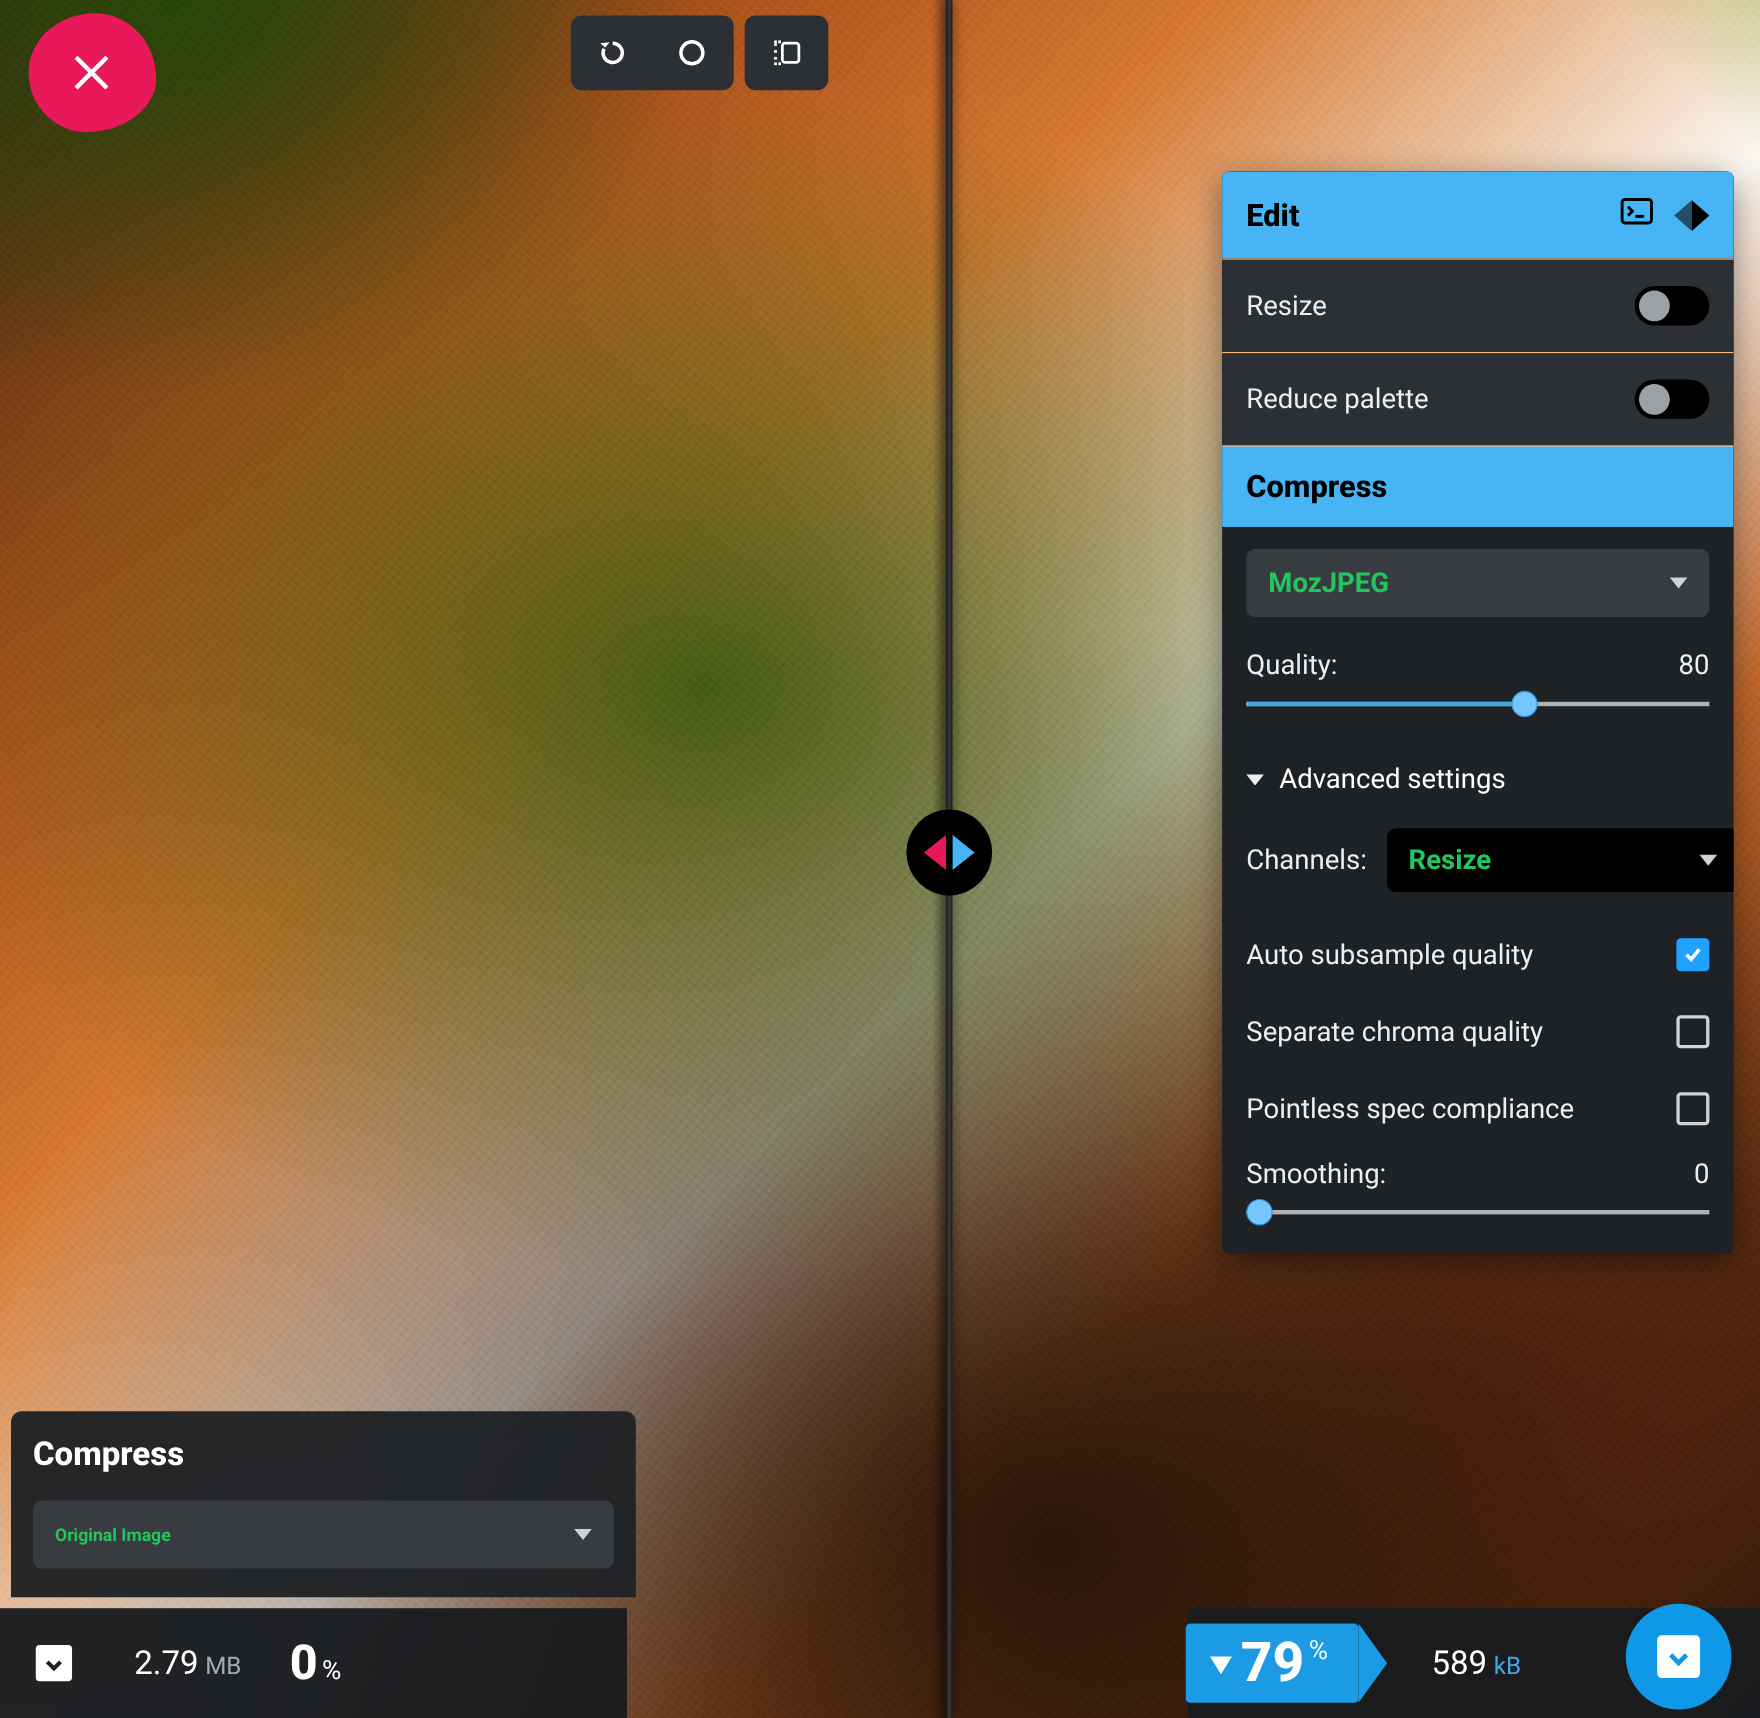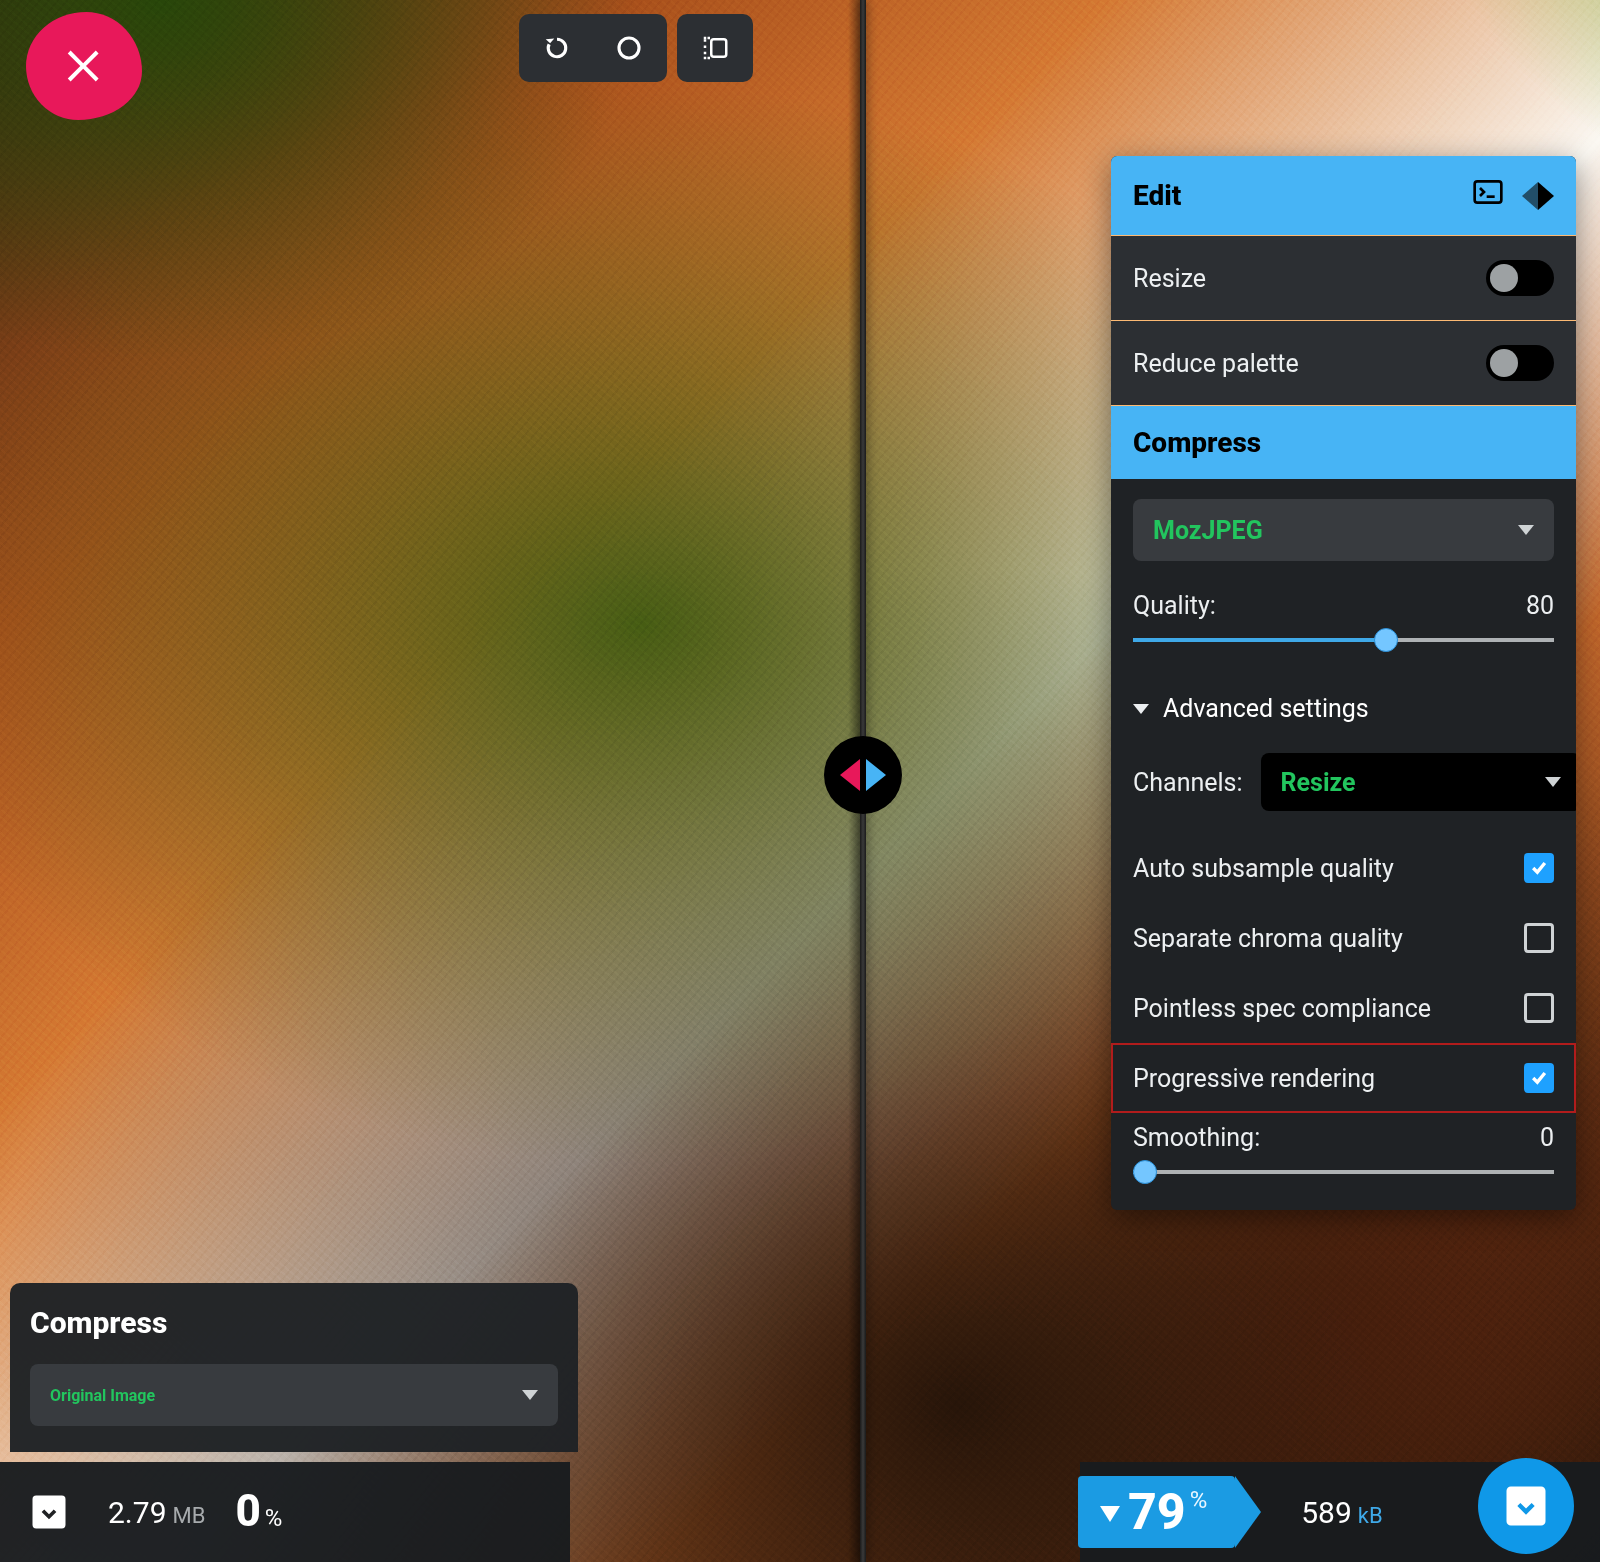--- a/index.html
+++ b/index.html
@@ -92,21 +92,21 @@
   .chk.checked{background:#1ea1ff;border-color:#1ea1ff;}
   .chk svg{width:20px;height:20px;fill:none;stroke:#fff;stroke-width:4;}
   .highlight{outline:2px solid #b11c1c;outline-offset:-2px;}
 
   
   .left-panel{position:absolute;left:10px;bottom:110px;width:568px;background:rgba(31,34,37,0.97);border-radius:10px 10px 0 0;padding:22px 20px 26px 20px;color:#fff;}
   .left-panel h3{margin:0 0 24px 0;font-size:30px;font-weight:800;}
   .left-panel .select{margin:0;height:62px;}
 
   
-  .bottombar{position:absolute;left:0;bottom:0;height:100px;background:rgba(24,27,30,0.96);display:flex;align-items:center;color:#fff;padding:0 20px;gap:30px;}
+  .bottombar{position:absolute;left:0;bottom:0;height:100px;background:rgba(24,27,30,0.96);display:flex;align-items:center;color:#fff;padding:0 20px;gap:44px;}
   .bottombar.left{width:570px;}
   .bottombar.right{left:auto;right:0;width:520px;justify-content:flex-start;padding-left:0;gap:22px;}
   .dlbtn{width:58px;height:58px;border-radius:8px;display:flex;align-items:center;justify-content:center;background:transparent;}
   .dlbtn svg{width:44px;height:44px;fill:#fff;}
   .size{font-size:30px;color:#fff;}
   .size .unit{font-size:22px;color:var(--muted);margin-left:6px;}
   .pct0{font-size:44px;font-weight:800;font-family:"Courier New",monospace;}
   .pct0 .p{font-size:24px;font-weight:400;margin-left:4px;}
 
   .arrow-badge{position:relative;height:72px;background:#1b9be3;display:flex;align-items:center;padding:0 28px 0 22px;border-radius:4px;margin-left:-2px;}
@@ -243,28 +243,20 @@
       </span>
   </div>
   <div class="check-row">
     <span class="label">Separate chroma quality</span>
     <span class="chk"></span>
   </div>
   <div class="check-row">
     <span class="label">Pointless spec compliance</span>
     <span class="chk"></span>
   </div>
-  <div class="check-row highlight">
-    <span class="label">Progressive rendering</span>
-    <span class="chk checked">
-        <svg viewBox="0 0 24 24">
-          <path d="M5 12l5 5 9-11"></path>
-        </svg>
-      </span>
-  </div>
 
   <div class="slider-row" style="padding-bottom:28px">
     <div class="sl-head">
       <span class="label">Smoothing:</span>
       <span class="val">0</span>
     </div>
     <div class="slider zero">
       <div class="track"></div>
       <div class="fill"></div>
       <div class="thumb"></div>

